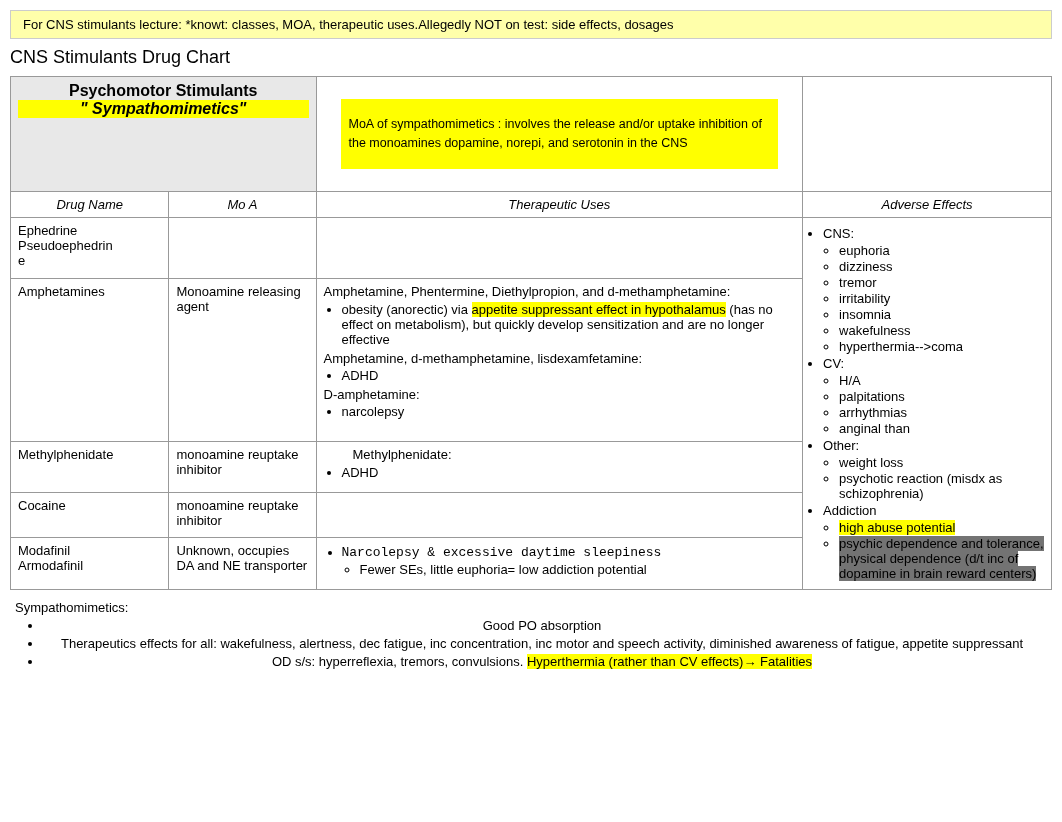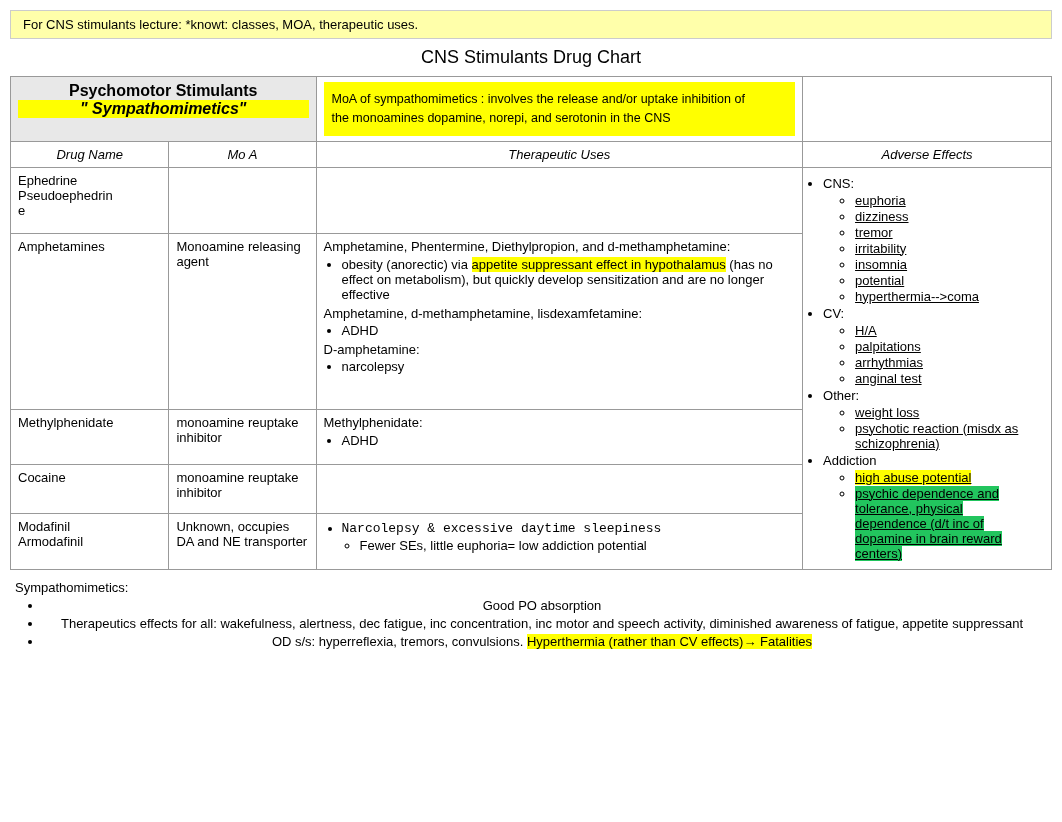--- a/index.html
+++ b/index.html
@@ -13,21 +13,21 @@
     }
     .top-banner {
       background: #ffffaa;
       border: 1px solid #ccc;
       padding: 6px 12px;
       display: flex;
       align-items: center;
       margin-bottom: 8px;
     }
     .page-title {
-      text-align: center;
+      text-align: left;
       font-size: 18px;
       font-weight: normal;
       margin-bottom: 8px;
     }
     .moa-banner {
       background: #ffff00;
       padding: 6px 10px;
       margin-left: 340px;
       margin-right: 10px;
       margin-bottom: 4px;
@@ -70,49 +70,50 @@
     .sympatho-highlight { background: #ffff00; font-style: italic; }
     .bottom-section {
       padding: 10px 5px;
       font-size: 13px;
     }
     .bottom-section ul { padding-left: 22px; }
     .bottom-section li { margin: 3px 6px; text-align: center; }
     .adverse-list { padding-left: 14px; }
     .adverse-list li { list-style: disc; margin: 1px 0; }
     .adverse-sub { padding-left: 16px; }
-    .adverse-sub li { list-style: circle; margin: 1px 16px; text-decoration: underline; }
+    .adverse-sub li { list-style: circle; margin: 1px 0; }
     .addiction-highlight { background: #ffff00; }
-    .psychic-highlight { background: #22c55e; }
+    .psychic-highlight { background: #737373; }
   </style>
 </head>
 <body>
 
 <div class="top-banner">
   <span>For CNS stimulants lecture: *knowt: classes, MOA, therapeutic uses.</span>
+  <span>Allegedly NOT on test: side effects, dosages</span>
 </div>
 
 <div class="page-title">CNS Stimulants Drug Chart</div>
 
 <table class="main-table">
   <colgroup>
     <col class="col-drug">
     <col class="col-moa">
     <col class="col-therapeutic">
     <col class="adverse-col">
   </colgroup>
   <tbody>
 
     <tr>
       <td colspan="2" class="section-header sympatho-header">
         <div>Psychomotor Stimulants</div>
         <div class="sympatho-highlight">" Sympathomimetics"</div>
       </td>
       <td>
-        <div class="moa-banner" style="margin:0; padding:8px 8px;">
+        <div class="moa-banner" style="margin:17px; padding:16px 8px;">
           <div>MoA of sympathomimetics : involves the release and/or uptake inhibition of</div>
           <div>the monoamines dopamine, norepi, and serotonin in the CNS</div>
         </div>
       </td>
       <td></td>
     </tr>
 
     <tr class="header-row">
       <th>Drug Name</th>
       <th>Mo A</th>
@@ -130,31 +131,31 @@
       <td rowspan="5" style="vertical-align:top; padding:6px;">
         <ul class="adverse-list">
           <li>
             <span>CNS:</span>
             <ul class="adverse-sub">
               <li>euphoria</li>
               <li>dizziness</li>
               <li>tremor</li>
               <li>irritability</li>
               <li>insomnia</li>
-              <li>potential</li>
+              <li>wakefulness</li>
               <li>hyperthermia--&gt;coma</li>
             </ul>
           </li>
           <li>
             <span>CV:</span>
             <ul class="adverse-sub">
               <li>H/A</li>
               <li>palpitations</li>
               <li>arrhythmias</li>
-              <li>anginal test</li>
+              <li>anginal than</li>
             </ul>
           </li>
           <li>
             <span>Other:</span>
             <ul class="adverse-sub">
               <li>weight loss</li>
               <li>psychotic reaction (misdx as schizophrenia)</li>
             </ul>
           </li>
           <li>
@@ -196,21 +197,21 @@
         <ul style="padding-left:18px;">
           <li>narcolepsy</li>
         </ul>
       </td>
     </tr>
 
     <tr>
       <td>Methylphenidate</td>
       <td>monoamine reuptake inhibitor</td>
       <td>
-        <div style="margin-bottom:3px;">Methylphenidate:</div>
+        <div style="margin-bottom:3px;margin-left:29px;">Methylphenidate:</div>
         <ul style="padding-left:18px;">
           <li>ADHD</li>
         </ul>
       </td>
     </tr>
 
     <tr>
       <td>Cocaine</td>
       <td>monoamine reuptake inhibitor</td>
       <td></td>

